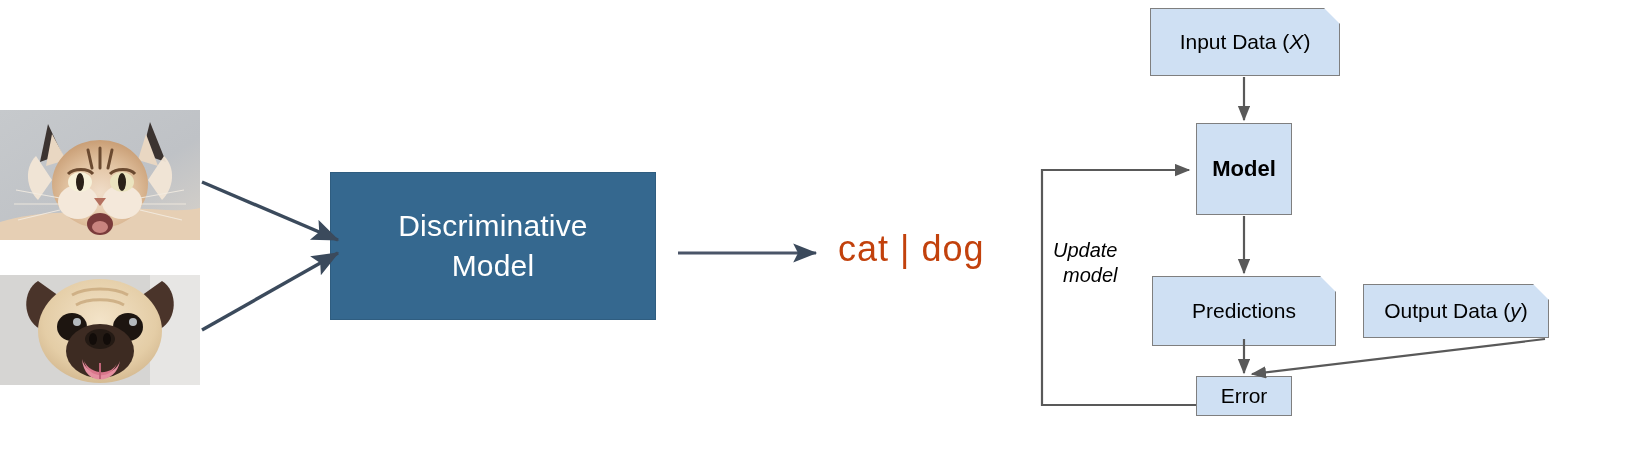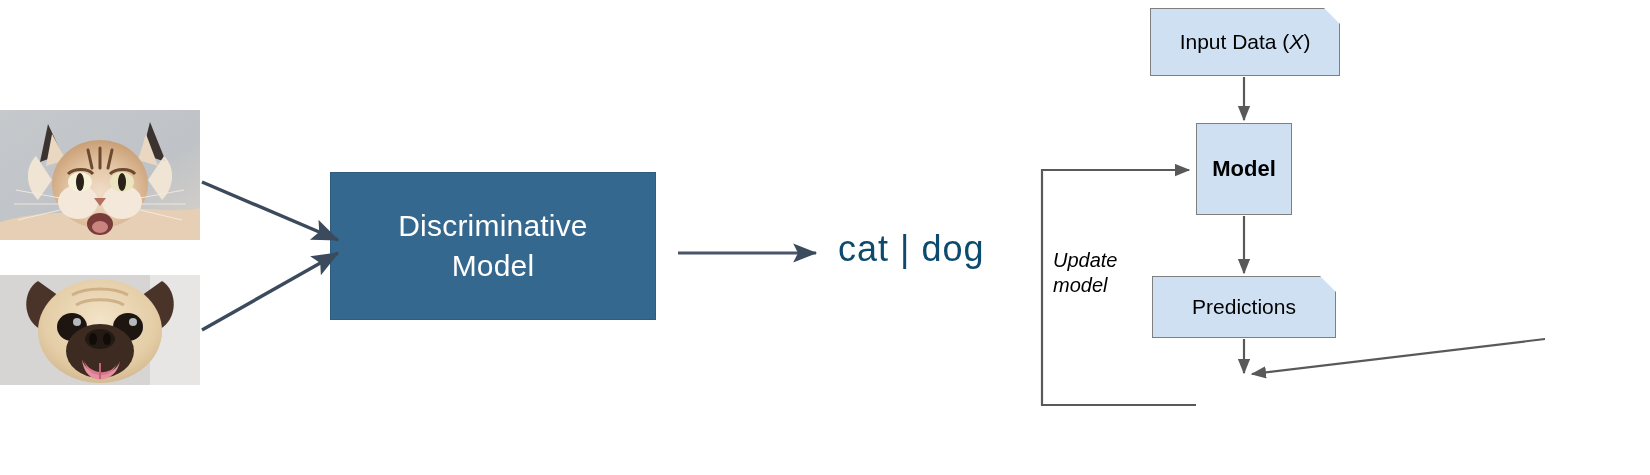--- a/index.html
+++ b/index.html
@@ -45,21 +45,21 @@
     text-align: center;
     color: #ffffff;
     font-size: 30px;
     line-height: 1.35;
     letter-spacing: 0.2px;
   }
 
   #output-label {
     left: 838px;
     top: 228px;
-    color: #0c4a6e;
+    color: #c2410c;
     font-size: 36px;
     white-space: nowrap;
     letter-spacing: 1px;
   }
 
   
   .flow-box {
     position: absolute;
     background: #cfe0f3;
     border: 1.5px solid #7f7f7f;
@@ -89,32 +89,33 @@
     clip-path: polygon(0 0, calc(100% - 16px) 0, 100% 16px, 100% 100%, 0 100%);
   }
   .data-shape .shape-label {
     position: relative;
     z-index: 2;
     width: 100%;
   }
 
   #box-input-data { left: 1150px; top: 8px;   width: 190px; height: 68px; }
   #box-model      { left: 1196px; top: 123px; width: 96px;  height: 92px; }
-  #box-predictions{ left: 1152px; top: 276px; width: 184px; height: 62px; }
+  #box-predictions{ left: 1152px; top: 276px; width: 184px; height: 70px; }
   #box-output-data{ left: 1363px; top: 284px; width: 186px; height: 54px; }
   #box-error      { left: 1196px; top: 376px; width: 96px;  height: 40px; }
 
   #update-model-label {
     left: 1053px;
-    top: 248px;
+    top: 238px;
     font-size: 20px;
     font-style: italic;
     line-height: 1.25;
     color: #000000;
     white-space: nowrap;
+    text-align: right;
   }
 
   
   #connectors {
     position: absolute;
     left: 0; top: 0;
     width: 1650px;
     height: 475px;
     pointer-events: none;
   }
@@ -227,21 +228,28 @@
     <span>Model</span>
   </div>
 
   <div class="flow-box data-shape" id="box-predictions">
     <div class="shape-bg"></div>
     <div class="shape-label">
       <div>Predictions</div>
     </div>
   </div>
 
-
+  <div class="flow-box data-shape" id="box-output-data">
+    <div class="shape-bg"></div>
+    <div class="shape-label">Output Data (<span class="ital">y</span>)</div>
+  </div>
+
+  <div class="flow-box" id="box-error">
+    <span>Error</span>
+  </div>
 
   <div class="abs" id="update-model-label">
     <div>Update</div>
     <div>model</div>
   </div>
 
   <svg id="connectors" viewBox="0 0 1650 475">
     <defs>
       <marker id="arrowDark" markerWidth="9" markerHeight="9" refX="7.6" refY="3.2" orient="auto" markerUnits="strokeWidth">
         <path d="M0,0 L8,3.2 L0,6.4 L1.6,3.2 Z" fill="#3b4a5c"></path>

